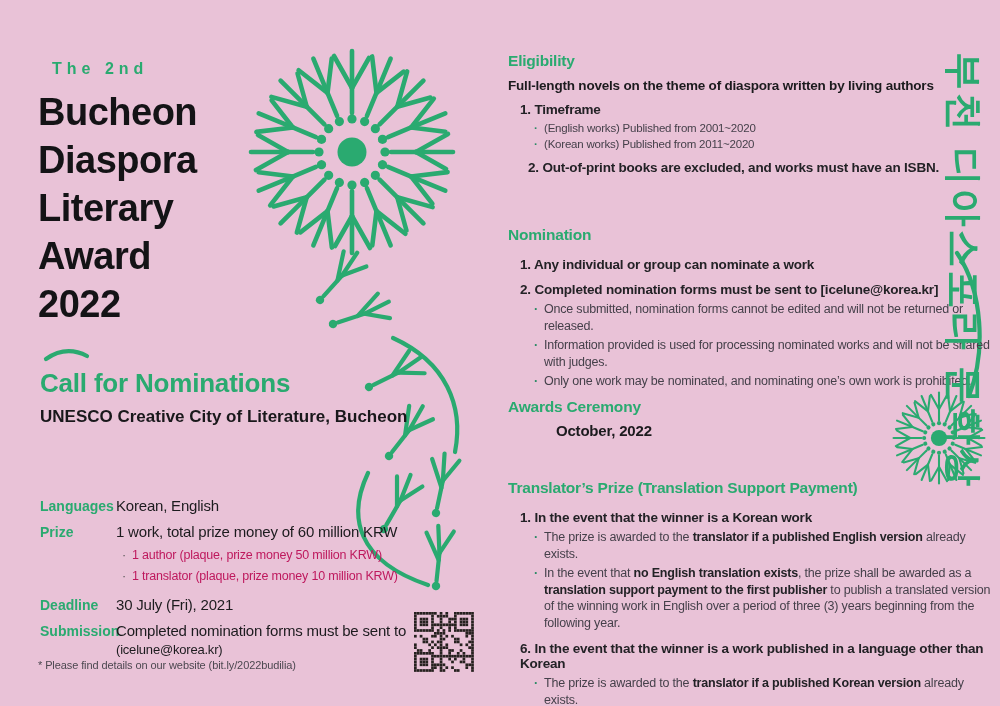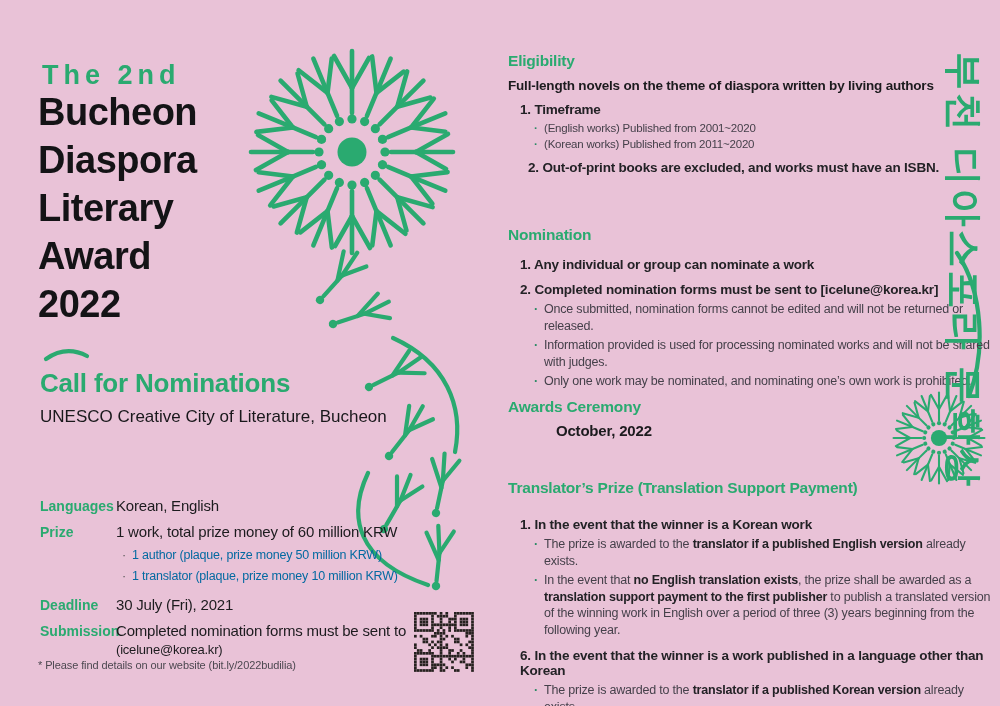--- a/index.html
+++ b/index.html
@@ -5,33 +5,33 @@
   html,body{margin:0;padding:0;}
   .poster{
     position:relative;width:1000px;height:706px;overflow:hidden;
     background:#e9c2d7;
     font-family:"Liberation Sans", sans-serif;
     color:#1f1e21;
   }
   .deco{position:absolute;left:0;top:0;pointer-events:none;}
 
   
-  .kicker{position:absolute;left:42px;top:60px;font-size:27px;font-weight:700;
+  .kicker{position:absolute;left:52px;top:60px;font-size:16px;font-weight:700;
           color:#2aaa70;letter-spacing:5px;}
   .title{position:absolute;left:38px;top:88px;font-size:38px;line-height:48px;
          font-weight:700;color:#141316;letter-spacing:-0.5px;}
   .subtitle{position:absolute;left:40px;top:368px;font-size:26px;font-weight:700;
             color:#2aaa70;letter-spacing:-0.2px;}
-  .tagline{position:absolute;left:40px;top:407px;font-size:17px;font-weight:400;color:#19181b;}
+  .tagline{position:absolute;left:40px;top:407px;font-size:17px;font-weight:700;color:#19181b;}
 
   .details{position:absolute;left:40px;top:497px;width:430px;font-size:15px;}
   .drow{display:flex;margin-bottom:9px;}
   .dlabel{width:76px;flex:0 0 76px;color:#2aaa70;font-weight:700;font-size:14px;padding-top:1px;}
   .dvalue{font-weight:400;color:#1c1b1e;letter-spacing:-0.2px;}
-  .dsub{margin-top:5px;font-size:12.5px;line-height:21px;color:#0369a1;position:relative;padding-left:10px;}
+  .dsub{margin-top:5px;font-size:12.5px;line-height:21px;color:#be185d;position:relative;padding-left:10px;}
   .dsub::before{content:"·";position:absolute;left:0;top:0;color:#555;}
   .dvalue2{font-size:13px;margin-top:3px;}
   .footnote{position:absolute;left:38px;top:659px;font-size:11px;color:#4c4850;letter-spacing:-0.1px;}
 
   
   .rsec{position:absolute;left:508px;width:488px;letter-spacing:-0.2px;}
   .rhead{font-size:15.5px;font-weight:700;color:#2aaa70;margin:0 0 0 0;}
   .rlead{font-size:13.5px;font-weight:700;color:#1c1b1e;margin-top:8px;}
   .rnum{font-size:13.5px;font-weight:700;color:#232226;margin:9px 0 0 12px;}
   .rbullets{list-style:none;margin:4px 0 0 26px;padding:0;}
@@ -426,21 +426,21 @@
   </div>
 
   <div class="rsec" style="top:398px">
     <div class="rhead">Awards Ceremony</div>
     <div class="rvalue">October, 2022</div>
   </div>
 
   <div class="rsec" style="top:479px">
     <div class="rhead">Translator’s Prize (Translation Support Payment)</div>
 
-    <div class="rnum" style="margin-top:20px">1. In the event that the winner is a Korean work</div>
+    <div class="rnum" style="margin-top:13px">1. In the event that the winner is a Korean work</div>
     <ul class="rbullets lg">
       <li><span>The prize is awarded to the </span><b>translator if a published English version</b><span> already exists.</span></li>
       <li><span>In the event that </span><b>no English translation exists</b><span>, the prize shall be awarded as a </span><b>translation support payment to the first publisher</b><span> to publish a translated version of the winning work in English over a period of three (3) years beginning from the following year.</span></li>
     </ul>
 
     <div class="rnum" style="margin-top:10px">6. In the event that the winner is a work published in a language other than Korean</div>
     <ul class="rbullets lg">
       <li><span>The prize is awarded to the </span><b>translator if a published Korean version</b><span> already exists.</span></li>
 
     </ul>

